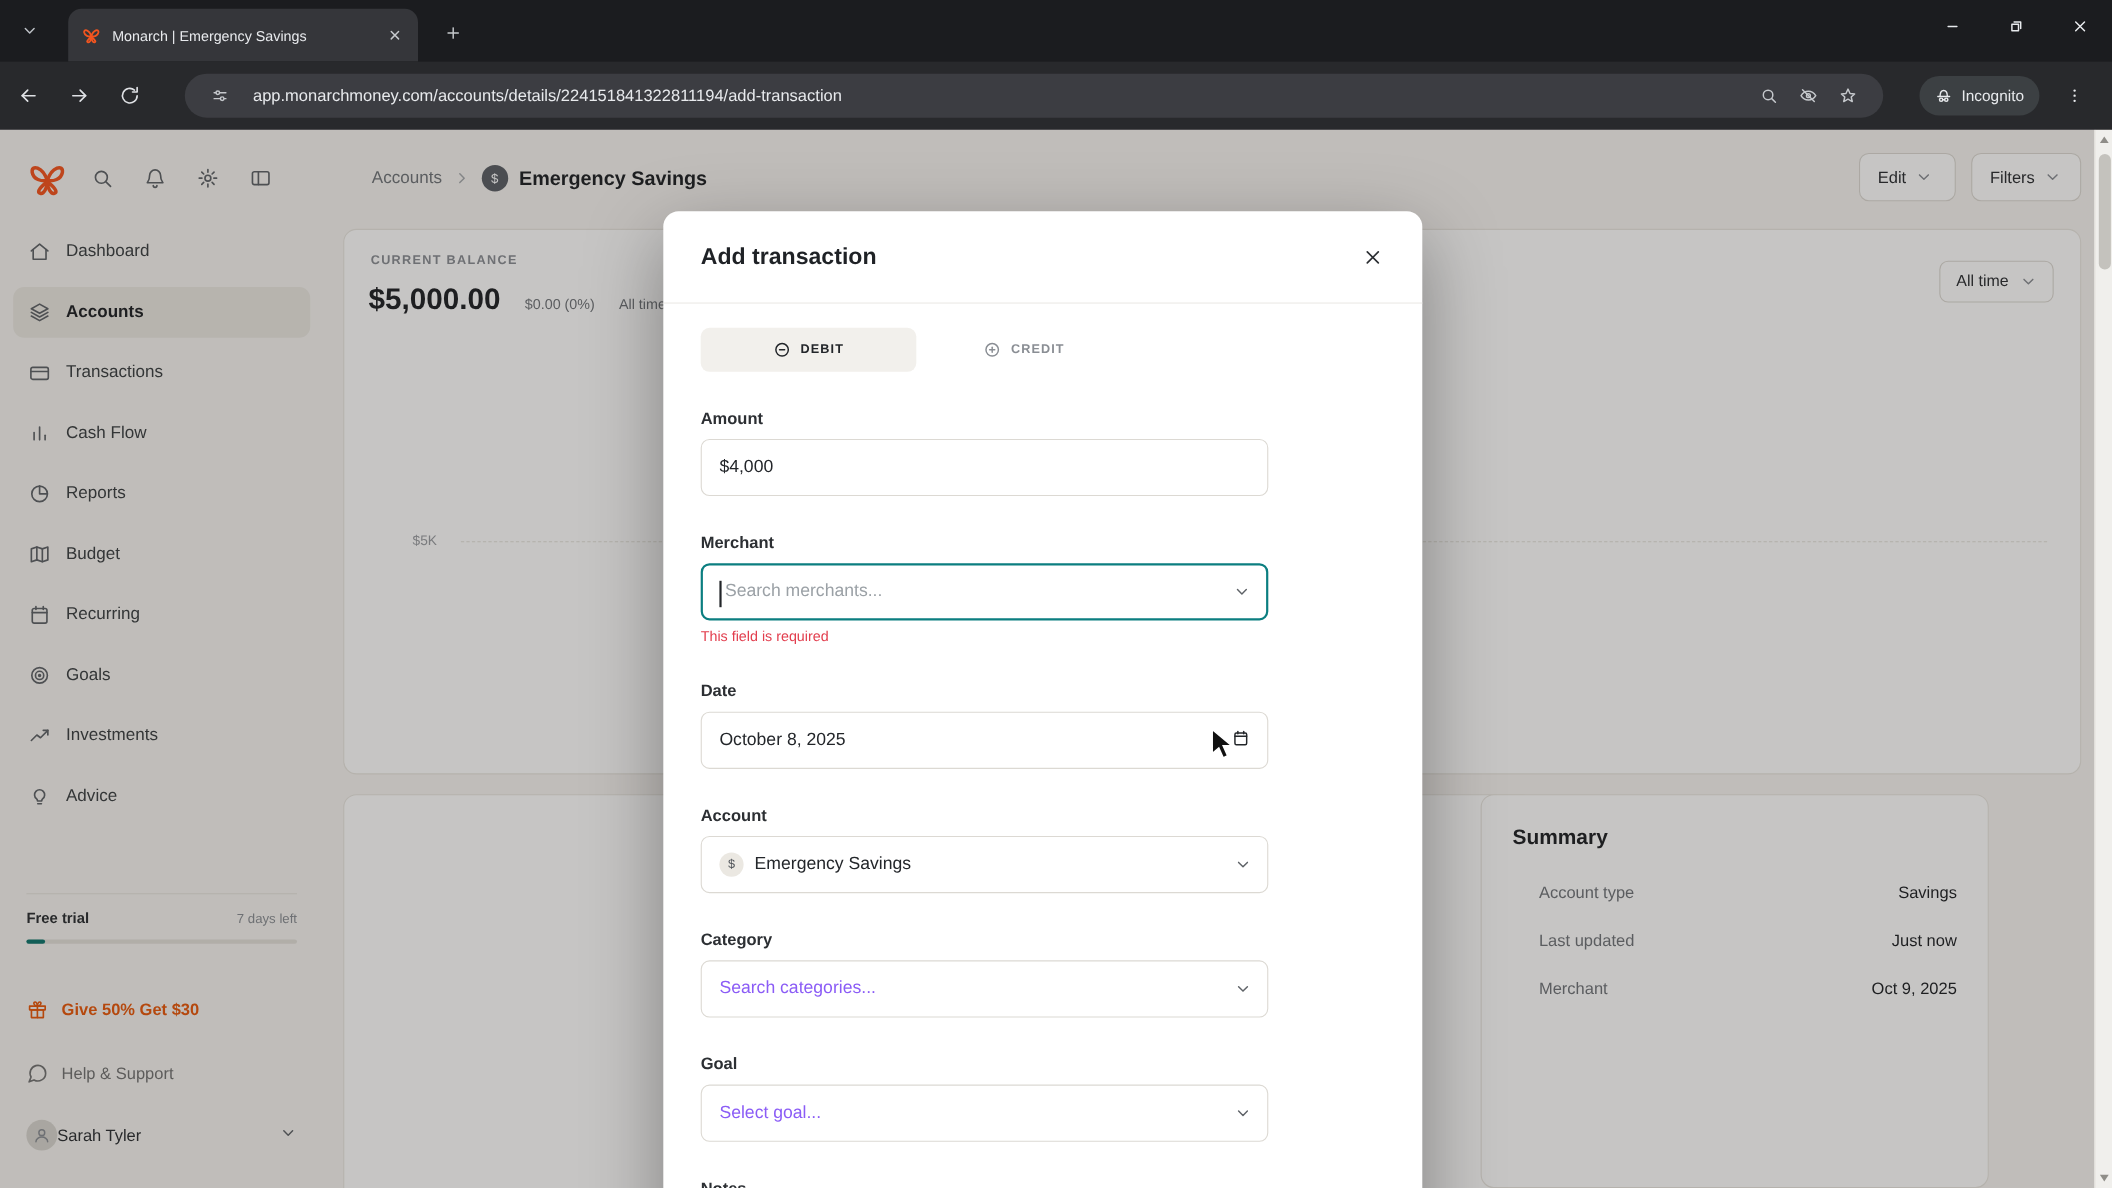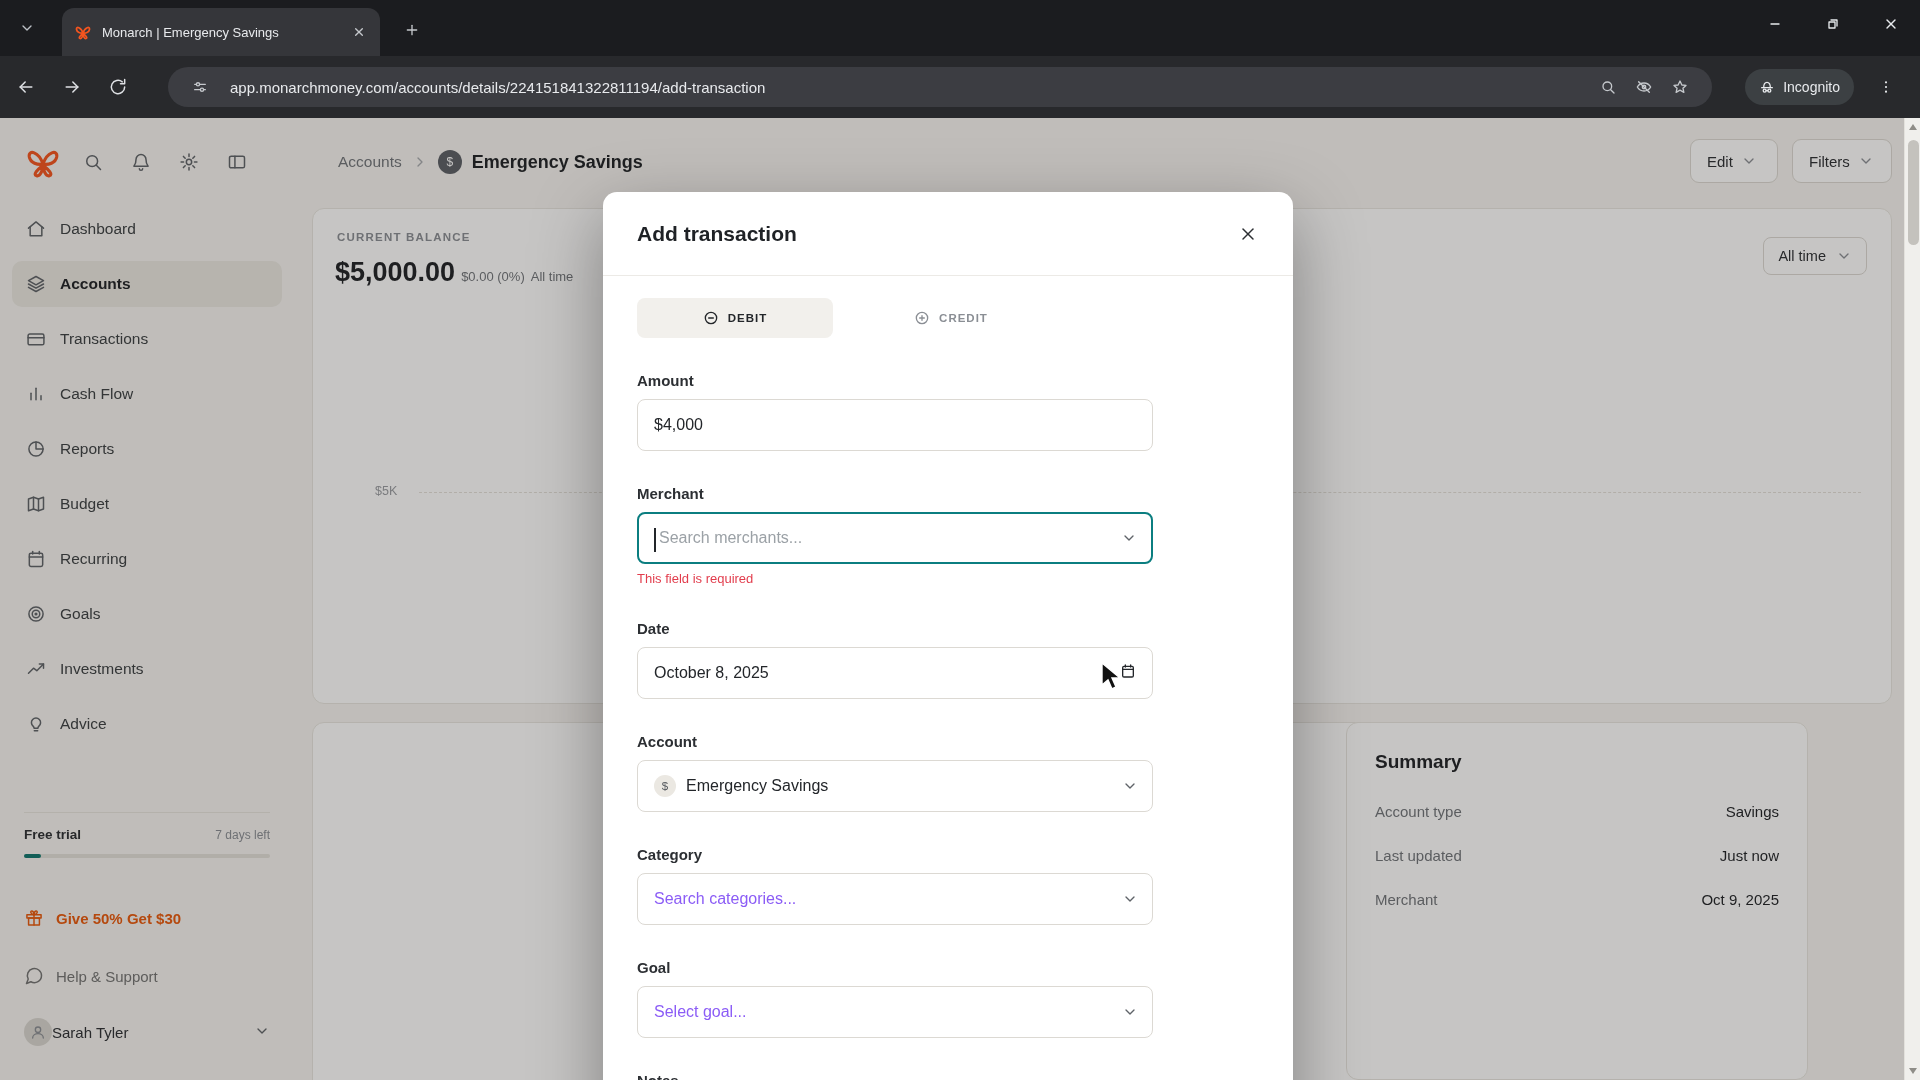--- a/index.html
+++ b/index.html
@@ -58,44 +58,44 @@
   .bc-current { color:#1f2226; font-size:18px; font-weight:bold; }
   .hdr-btn { position:absolute; top:21px; height:44px; background:#fff; border:1px solid #dcd9d3; border-radius:9px; display:flex; align-items:center; gap:8px; padding:0 16px; font-size:15px; color:#2c2f33; }
   .hdr-btn .chev { color:#8a8e94; display:flex; }
   .btn-edit { left:1690px; width:88px; }
   .btn-filters { left:1792px; width:100px; }
 
   
   .card { position:absolute; background:#fff; border:1px solid #e9e6e0; border-radius:12px; }
   .chart-card { left:312px; top:90px; width:1580px; height:496px; }
   .bal-label { position:absolute; left:24px; top:22px; font-size:11.5px; letter-spacing:1.2px; color:#8a8e94; font-weight:bold; }
-  .bal-row { position:absolute; left:22px; top:48px; display:flex; align-items:baseline; gap:6px; }
+  .bal-row { position:absolute; left:22px; top:48px; display:flex; align-items:baseline; gap:22px; }
   .bal-amount { font-size:27px; font-weight:bold; color:#1f2226; }
   .bal-change { font-size:13px; color:#71757a; }
   .bal-range { font-size:13px; color:#71757a; }
   .timefilter { position:absolute; right:24px; top:28px; height:38px; border:1px solid #dcd9d3; border-radius:8px; background:#fff; display:flex; align-items:center; gap:10px; padding:0 14px; font-size:14.5px; color:#2c2f33; }
   .gridline { position:absolute; left:106px; right:30px; top:283px; border-top:1.5px dashed #e4e1da; }
   .gridtick { position:absolute; left:62px; top:275px; font-size:12.5px; color:#9a9da2; }
 
   .bottom-card-left { left:312px; top:604px; width:1084px; height:420px; }
   .summary-card { left:1346px; top:604px; width:462px; height:358px; padding:28px; }
   .summary-title { font-size:19px; font-weight:bold; color:#1f2226; }
   .summary-rows { margin-top:30px; }
-  .summary-row { display:flex; justify-content:space-between; margin-bottom:27px; }
+  .summary-row { display:flex; justify-content:space-between; margin-bottom:27px;margin-left:24px; }
   .summary-row .lab { font-size:15px; color:#71757a; }
   .summary-row .val { font-size:15px; color:#1f2226; }
 
   
   .overlay { position:absolute; left:0; top:0; width:1920px; height:962px; background:rgba(26,22,18,0.25); z-index:50; }
   .modal { position:absolute; left:603px; top:74px; width:690px; height:1000px; background:#fff; border-radius:14px; box-shadow:0 24px 70px rgba(0,0,0,0.35); z-index:60; }
   .modal-header { height:84px; display:flex; align-items:center; padding:0 28px 0 34px; border-bottom:1px solid #eceae6; }
   .modal-title { font-size:21px; font-weight:bold; color:#1f2226; }
   .modal-close { margin-left:auto; width:34px; height:34px; display:flex; align-items:center; justify-content:center; color:#2c2f33; }
   .modal-body { padding:22px 32px 0 34px; }
-  .segmented { display:flex;gap:20px; }
+  .segmented { display:flex; }
   .seg-btn { width:196px; height:40px; border-radius:8px; display:flex; align-items:center; justify-content:center; gap:9px; font-size:11.5px; letter-spacing:1px; font-weight:bold; }
   .seg-btn.sel { background:#f2f0ec; color:#23262a; }
   .seg-btn.unsel { background:transparent; color:#8a8e94; }
   .fgroup { margin-top:34px; }
   .flabel { font-size:15px; font-weight:bold; color:#2c2f33; margin-bottom:10px; }
   .finput, .fselect { position:relative; width:516px; height:52px; border:1px solid #dcd9d3; border-radius:8px; background:#fff; display:flex; align-items:center; padding:0 16px; font-size:16px; color:#23262a; }
   .finput input { border:none; outline:none; width:100%; font-size:16px; color:#23262a; font-family:"Liberation Sans", sans-serif; background:transparent; }
   .finput input::placeholder { color:#9ba1a6; }
   .focused { border:2px solid #0b7e80; }
   .caret { position:absolute; left:15px; top:14px; width:1.5px; height:24px; background:#23262a; }

